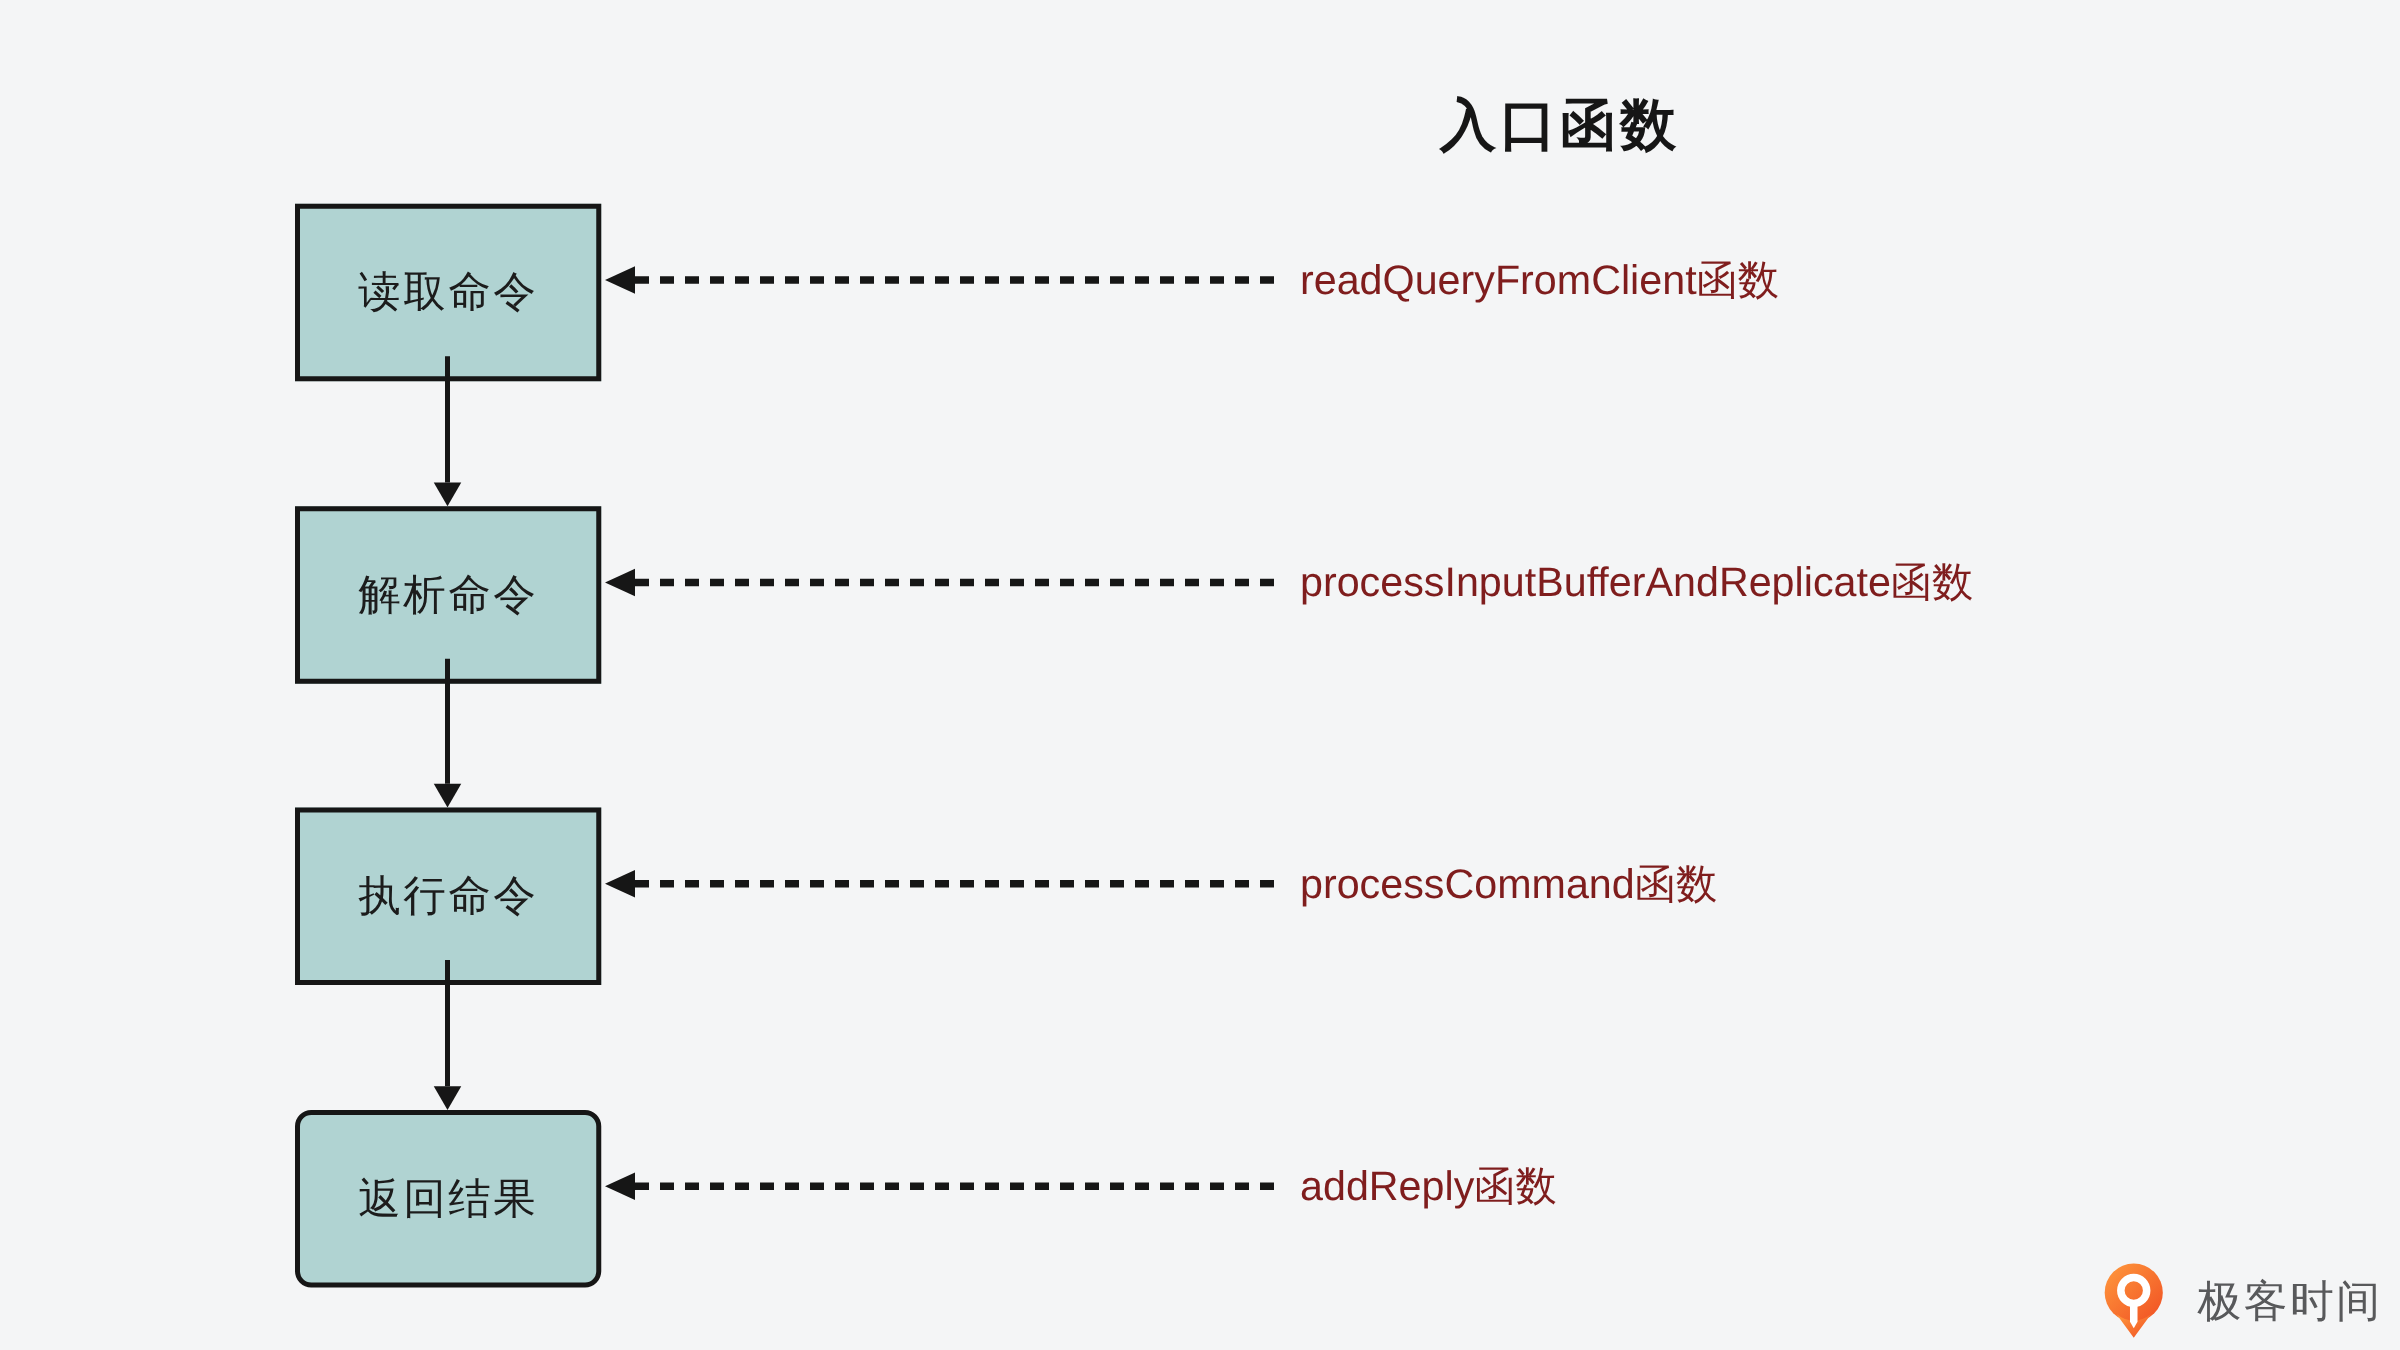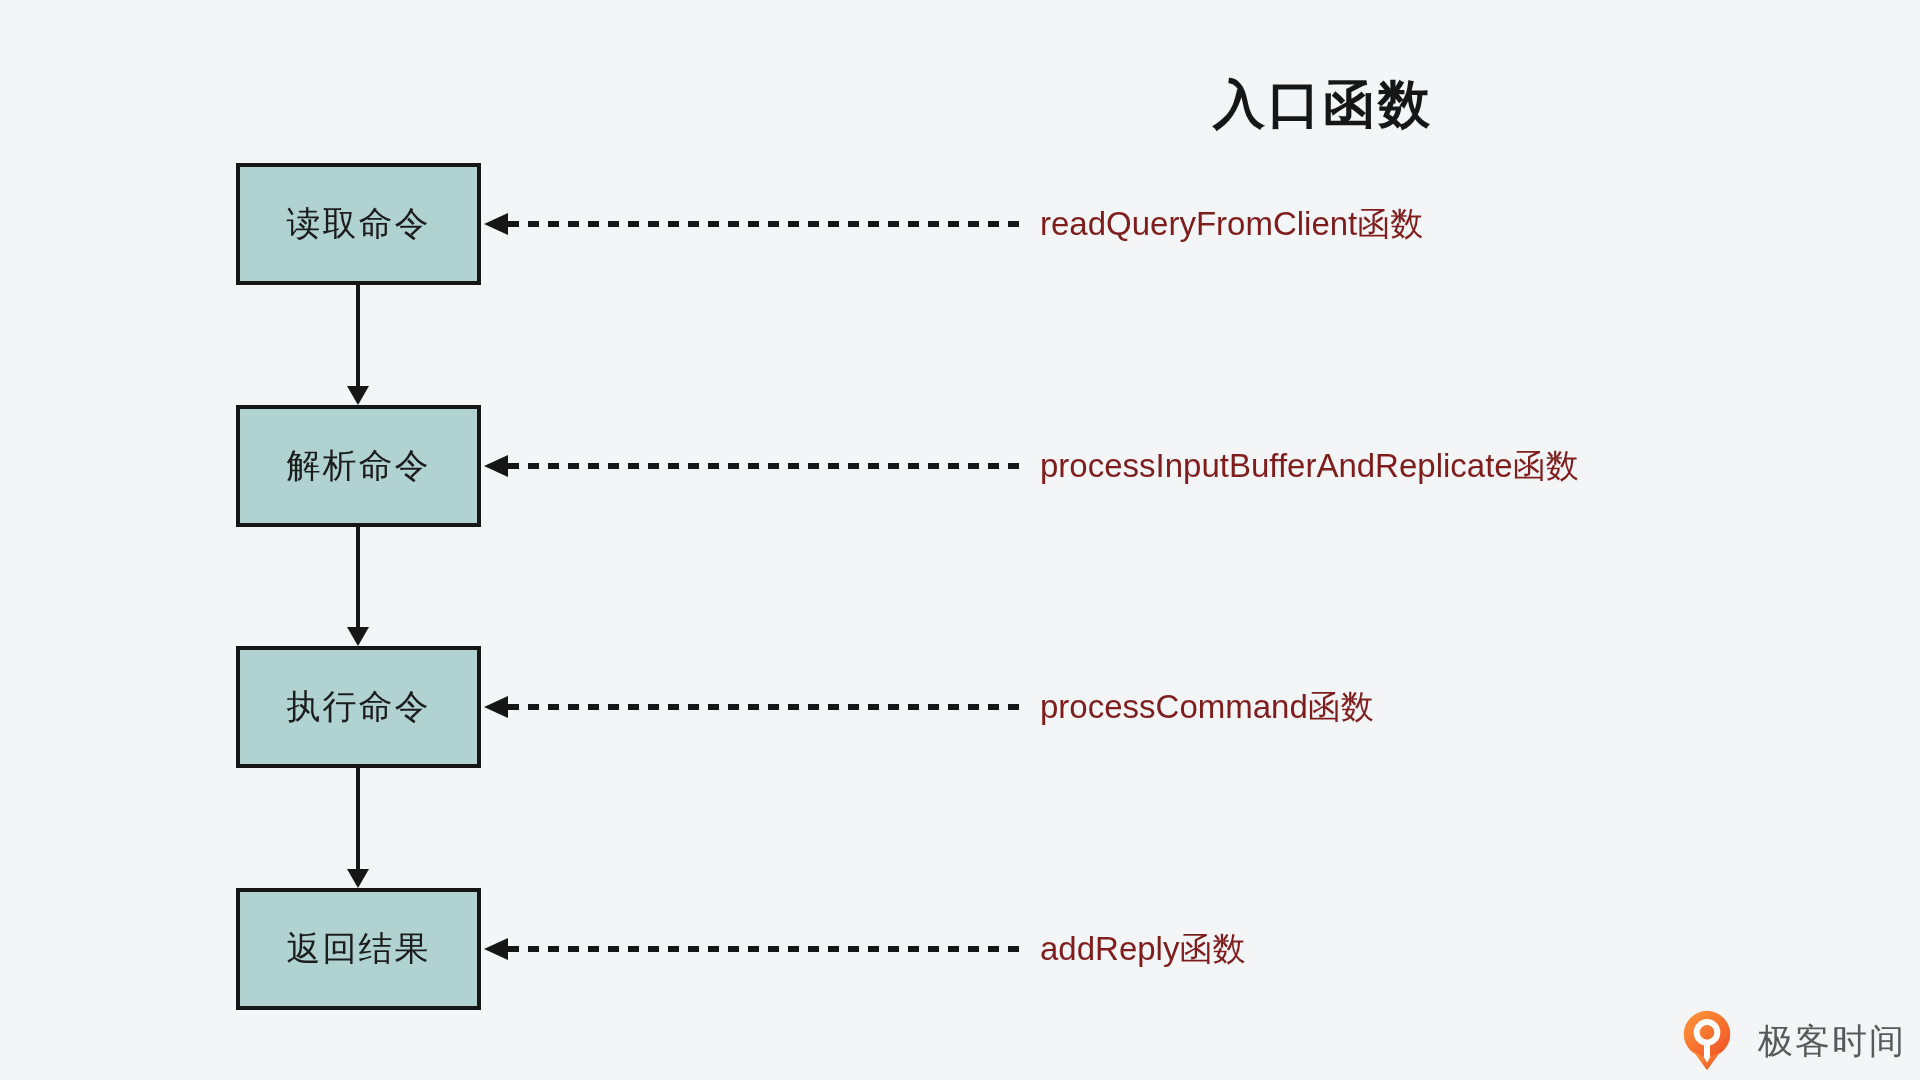--- a/index.html
+++ b/index.html
@@ -11,42 +11,42 @@
     position:relative;
     width:1920px; height:1080px;
     background:#f4f5f6;
     overflow:hidden;
   }
 
   
   .diagram-title {
     position:absolute;
     left:1063px; top:70px; width:370px;
-    text-align:right;
-    font-size:52px; font-weight:bold;
+    text-align:center;
+    font-size:45px; font-weight:bold;
     letter-spacing:3px;
     color:#161616;
   }
 
   
   .flow-box {
     position:absolute;
-    left:236px; width:245px; height:122px;
+    left:236px; width:245px; height:142px;
     box-sizing:border-box;
     background:#b0d3d2;
     border:4px solid #161616;
     display:flex; align-items:center; justify-content:center;
   }
   .flow-box span {
     font-size:34px; color:#1c1c1c; letter-spacing:2px;
   }
   .box-r1 { top:163px; }
   .box-r2 { top:405px; }
   .box-r3 { top:646px; }
-  .box-r4 { top:888px; }
+  .box-r4 { top:888px;border-radius:13px; }
 
   
   .vline {
     position:absolute; left:356px; width:4px;
     background:#161616;
   }
   .vline-1 { top:285px; height:101px; }
   .vline-2 { top:527px; height:100px; }
   .vline-3 { top:768px; height:101px; }
   .varrow {

